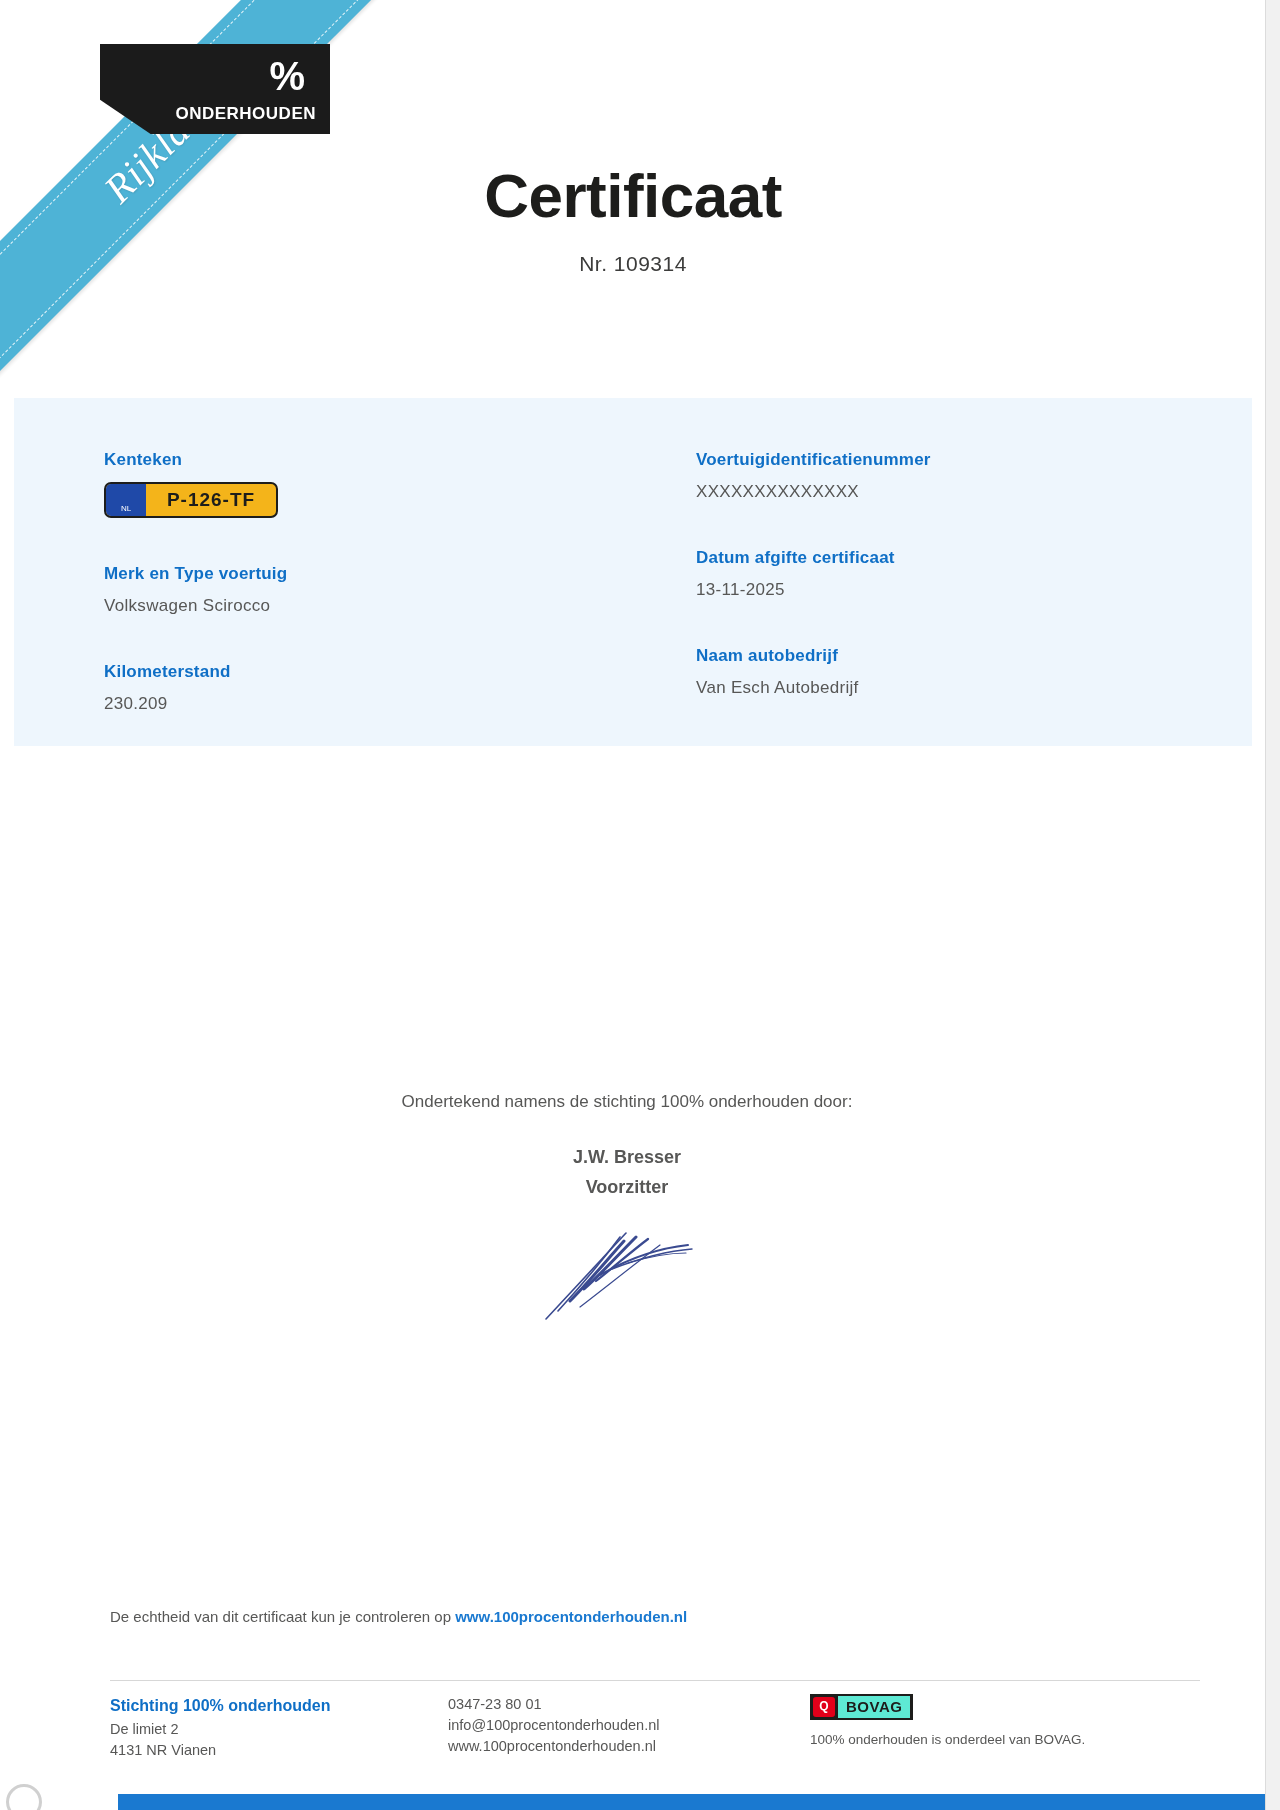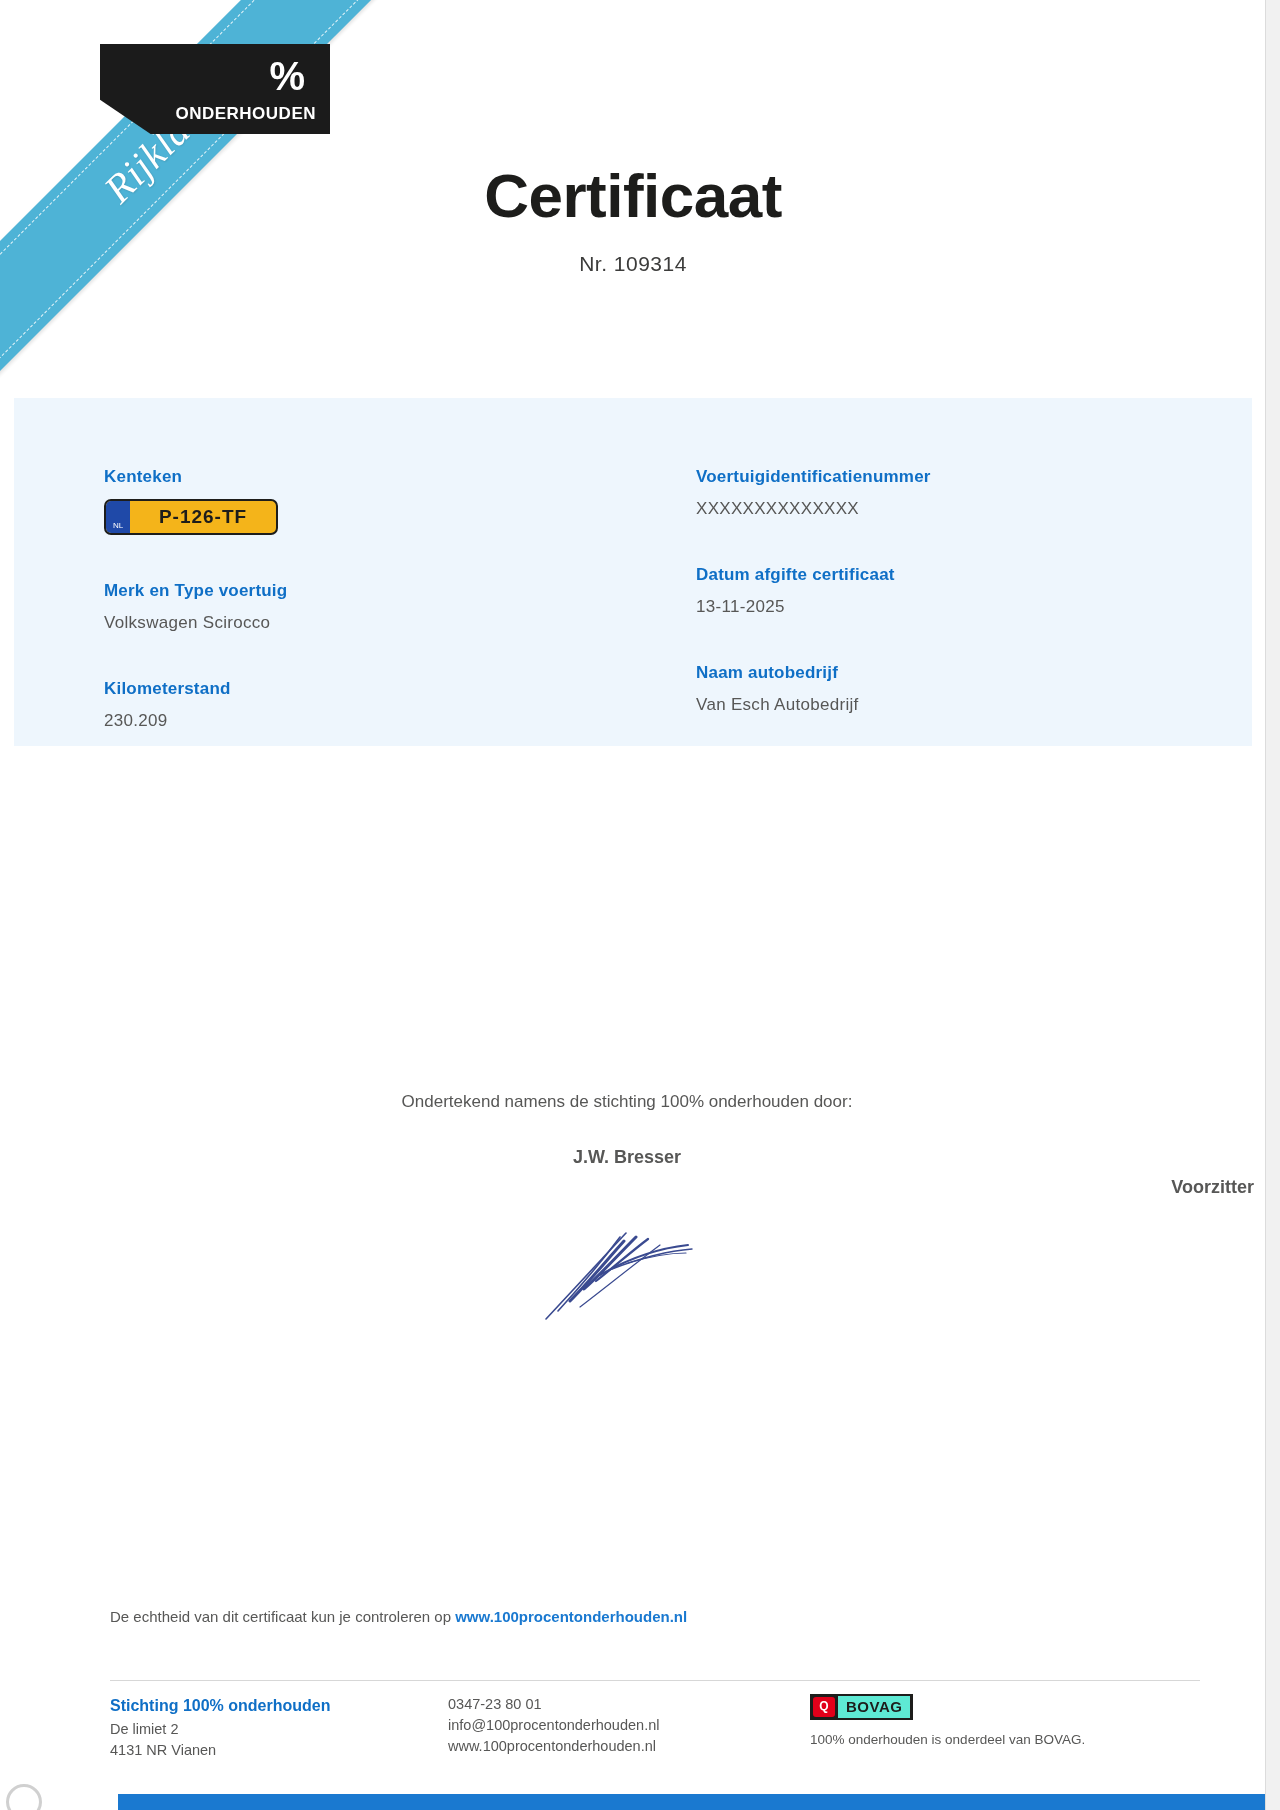--- a/index.html
+++ b/index.html
@@ -147,21 +147,21 @@
     height: 348px;
     background: #eef6fd;
   }
   .panel-col {
     position: absolute;
     top: 52px;
   }
   .col-left  { left: 90px; width: 520px; }
   .col-right { left: 682px; width: 520px; }
 
-  .field { margin-bottom: 46px; margin-top: 17px; }
+  .field { margin-bottom: 46px; }
   .field-label {
     font-size: 17px;
     font-weight: bold;
     color: #0f6fc6;
     margin-bottom: 12px;
     letter-spacing: .2px;
   }
   .field-value {
     font-size: 17px;
     color: #575756;
@@ -174,21 +174,21 @@
     align-items: center;
     background: #f4b41a;
     border: 2px solid #1d1d1b;
     border-radius: 7px;
     height: 32px;
     padding: 0 0 0 0;
     overflow: hidden;
     min-width: 170px;
   }
   .plate-eu {
-    width: 24px;
+    width: 40px;
     align-self: stretch;
     background: #1f49a8;
     color: #ffffff;
     font-size: 8px;
     display: flex;
     align-items: flex-end;
     justify-content: center;
     padding-bottom: 3px;
     box-sizing: border-box;
   }
@@ -234,21 +234,21 @@
     text-align: center;
     font-size: 18px;
     font-weight: bold;
     color: #575756;
   }
   .signer-role {
     position: absolute;
     left: 0;
     top: 1177px;
     width: 1254px;
-    text-align: right;
+    text-align: center;
     font-size: 18px;
     font-weight: bold;
     color: #575756;
   }
   .signature-img {
     position: absolute;
     left: 540px;
     top: 1215px;
     width: 180px;
     height: 110px;

